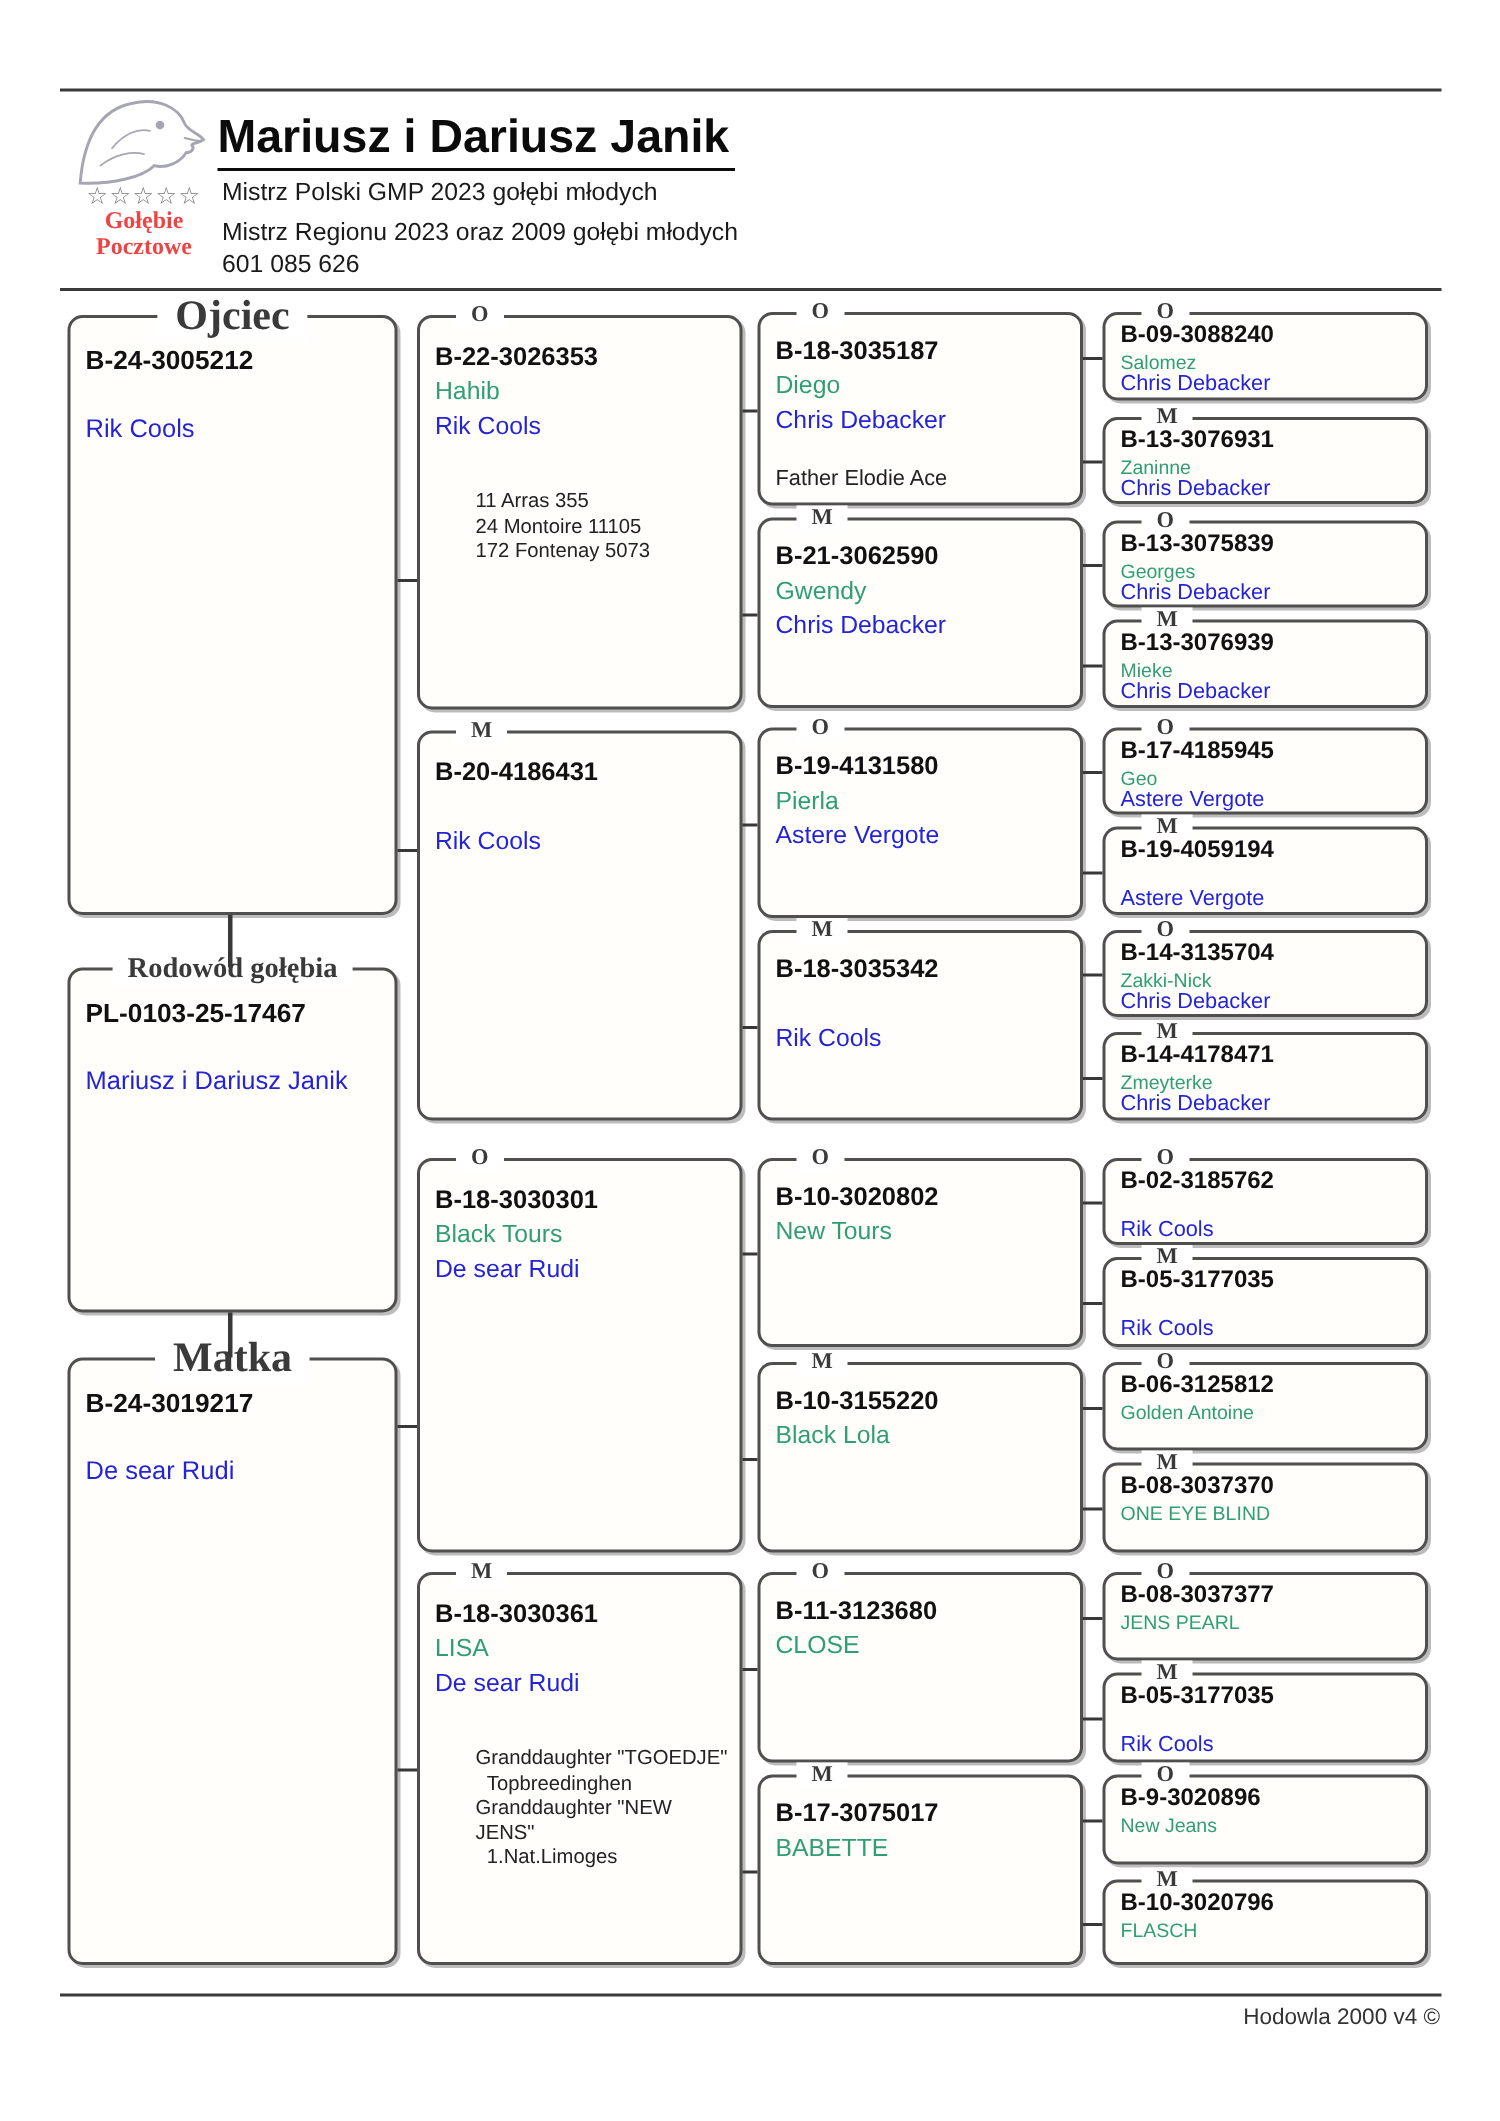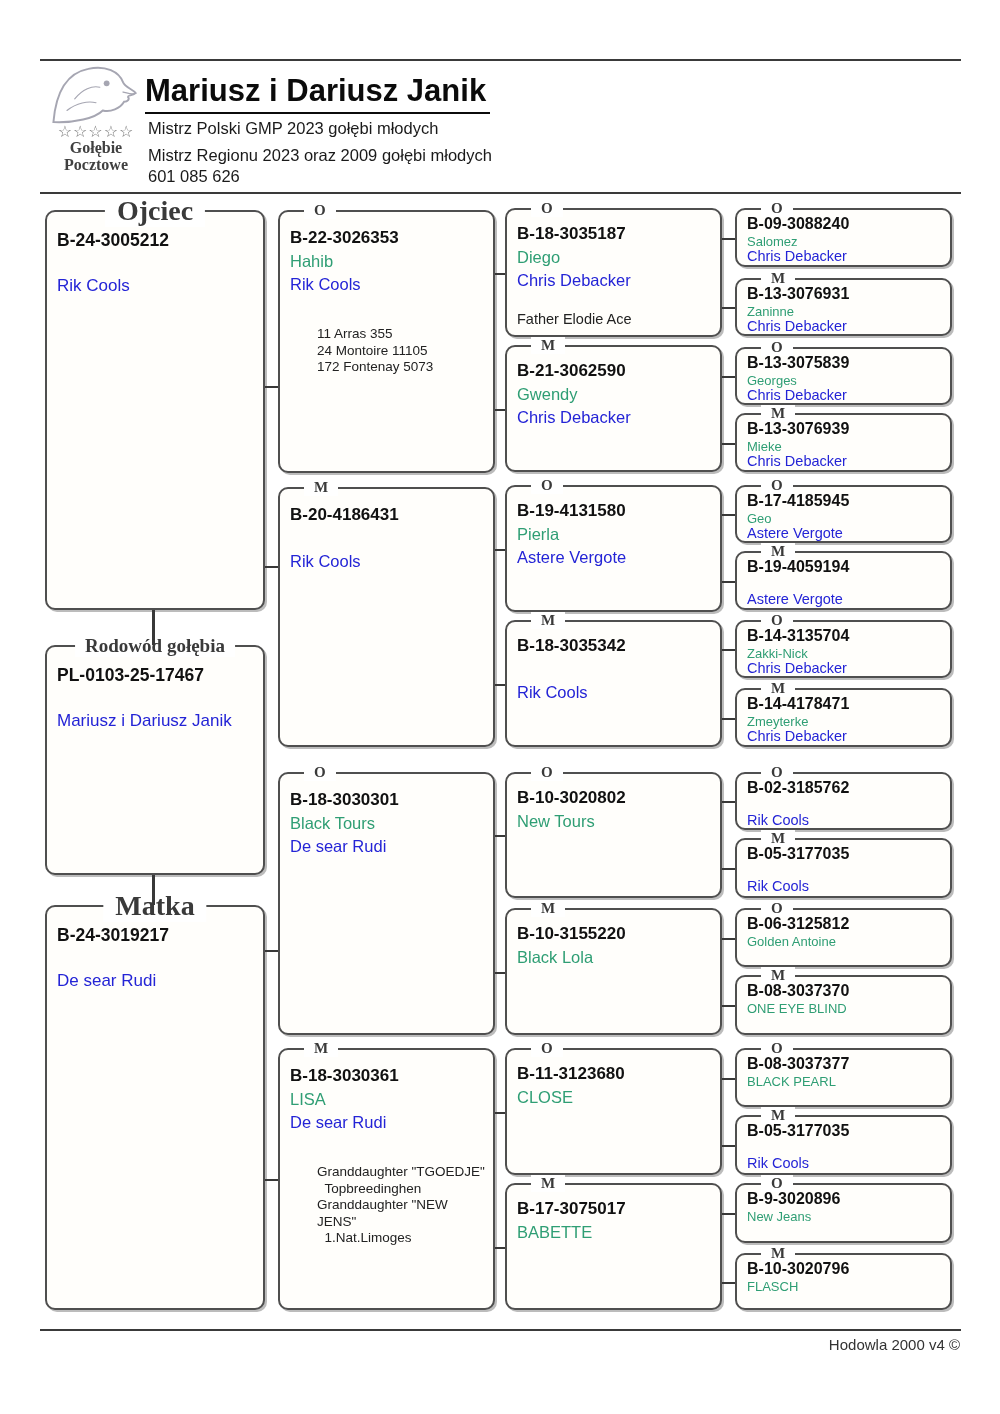--- a/index.html
+++ b/index.html
@@ -3,21 +3,21 @@
 <meta charset="utf-8">
 <style>
   html,body{margin:0;padding:0;background:#e8e8e8;}
   .page{position:relative;width:1000px;height:1414px;margin:0 auto;background:#ffffff;
         font-family:"Liberation Sans",sans-serif;overflow:hidden;}
   .rule{position:absolute;left:40px;width:921px;height:2px;background:var(--rule,#3a3a3a);}
   
   .logo{position:absolute;left:44px;top:64px;width:104px;text-align:center;color:#8f8f9c;}
   .logo svg{display:block;margin:0 auto;}
   .stars{font-size:16px;line-height:15px;letter-spacing:1px;color:#777;}
-  .logo-name{font-family:"Liberation Serif",serif;font-weight:bold;font-size:16px;line-height:17px;color:#404040;}
+  .logo-name{font-family:"Liberation Serif",serif;font-weight:bold;font-size:16px;line-height:17px;color:#ef4444;}
   .title{position:absolute;left:145px;top:73px;font-size:31px;font-weight:bold;color:#0b0b0b;
          border-bottom:2.5px solid #0b0b0b;padding:0 4px 3px 0;display:inline-block;}
   .subtitle{position:absolute;left:148px;font-size:16.5px;color:#1a1a1a;}
   
   .box{position:absolute;background:#fffefb;border:2px solid var(--border,#4f4f4f);
        border-radius:10px;box-shadow:2px 2px 0 #bcbcbc;box-sizing:border-box;}
   .legend{position:absolute;top:-10px;left:24px;background:#ffffff;padding:0 10px;
           font-family:"Liberation Serif",serif;font-weight:bold;font-size:15px;color:var(--legend,#3a3a3a);}
   .col1 .legend{left:50%;transform:translateX(-50%);white-space:nowrap;}
   .legend.big{font-size:28px;top:-17px;padding:0 12px;}
@@ -261,21 +261,21 @@
     <div class="box col4" style="left: 735px; top: 975px; width: 217px; height: 60px;">
     <span class="legend">M</span>
     <div class="ring">B-08-3037370</div>
     <div class="pname">ONE EYE BLIND</div>
     <div class="breeder"></div>
 
   </div>
     <div class="box col4" style="left: 735px; top: 1048px; width: 217px; height: 59px;">
     <span class="legend">O</span>
     <div class="ring">B-08-3037377</div>
-    <div class="pname">BLACK PEARL</div>
+    <div class="pname">JENS PEARL</div>
     <div class="breeder"></div>
 
   </div>
     <div class="box col4" style="left: 735px; top: 1115px; width: 217px; height: 60px;">
     <span class="legend">M</span>
     <div class="ring">B-05-3177035</div>
     <div class="pname"></div>
     <div class="breeder">Rik Cools</div>
 
   </div>

